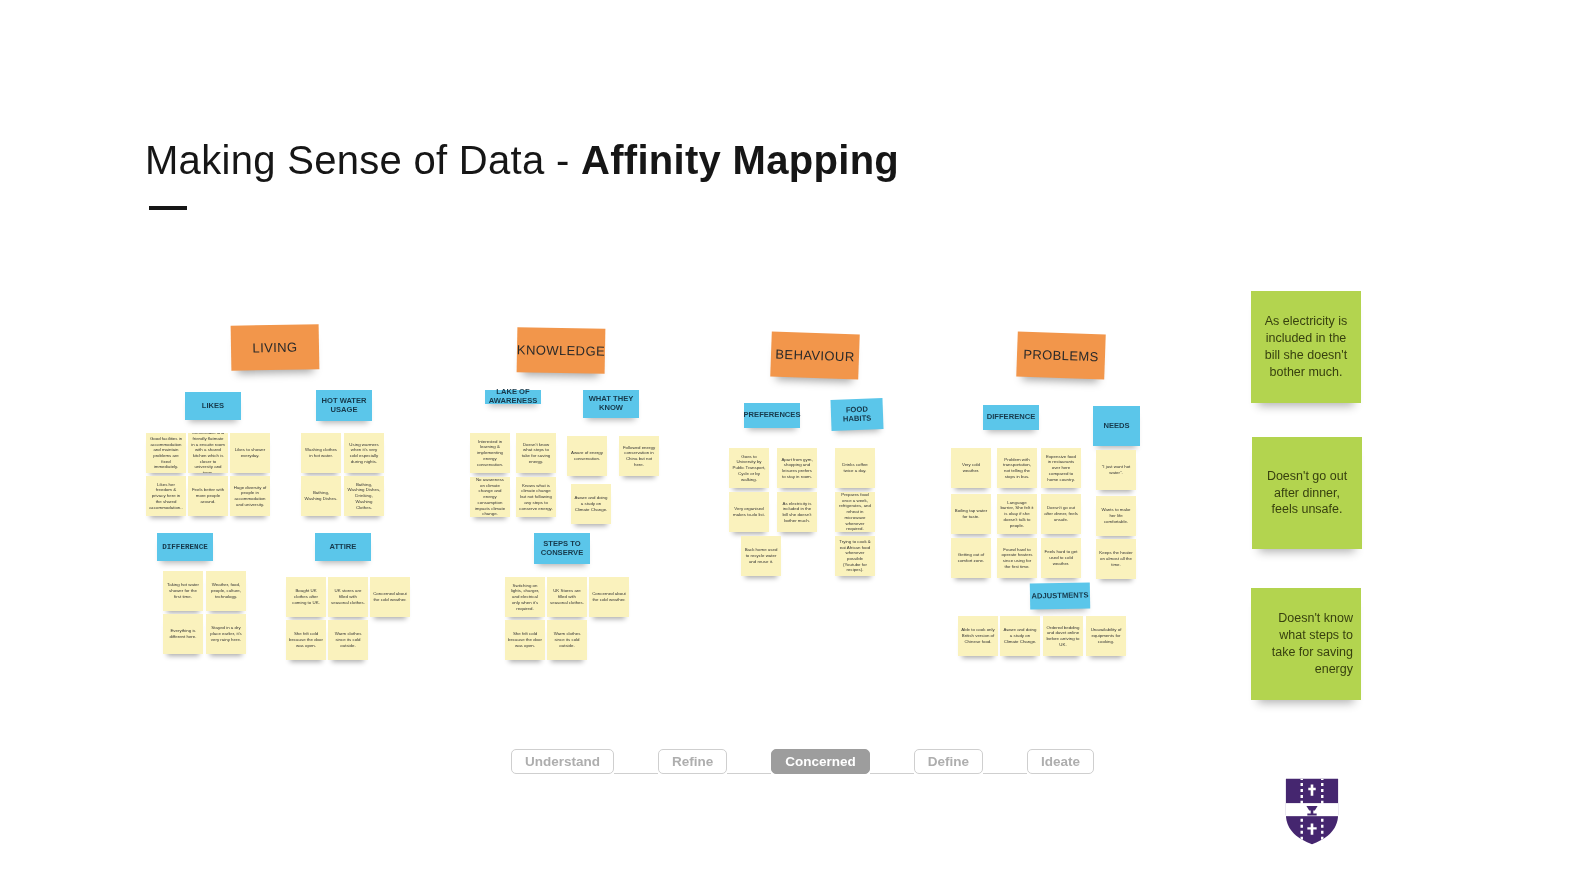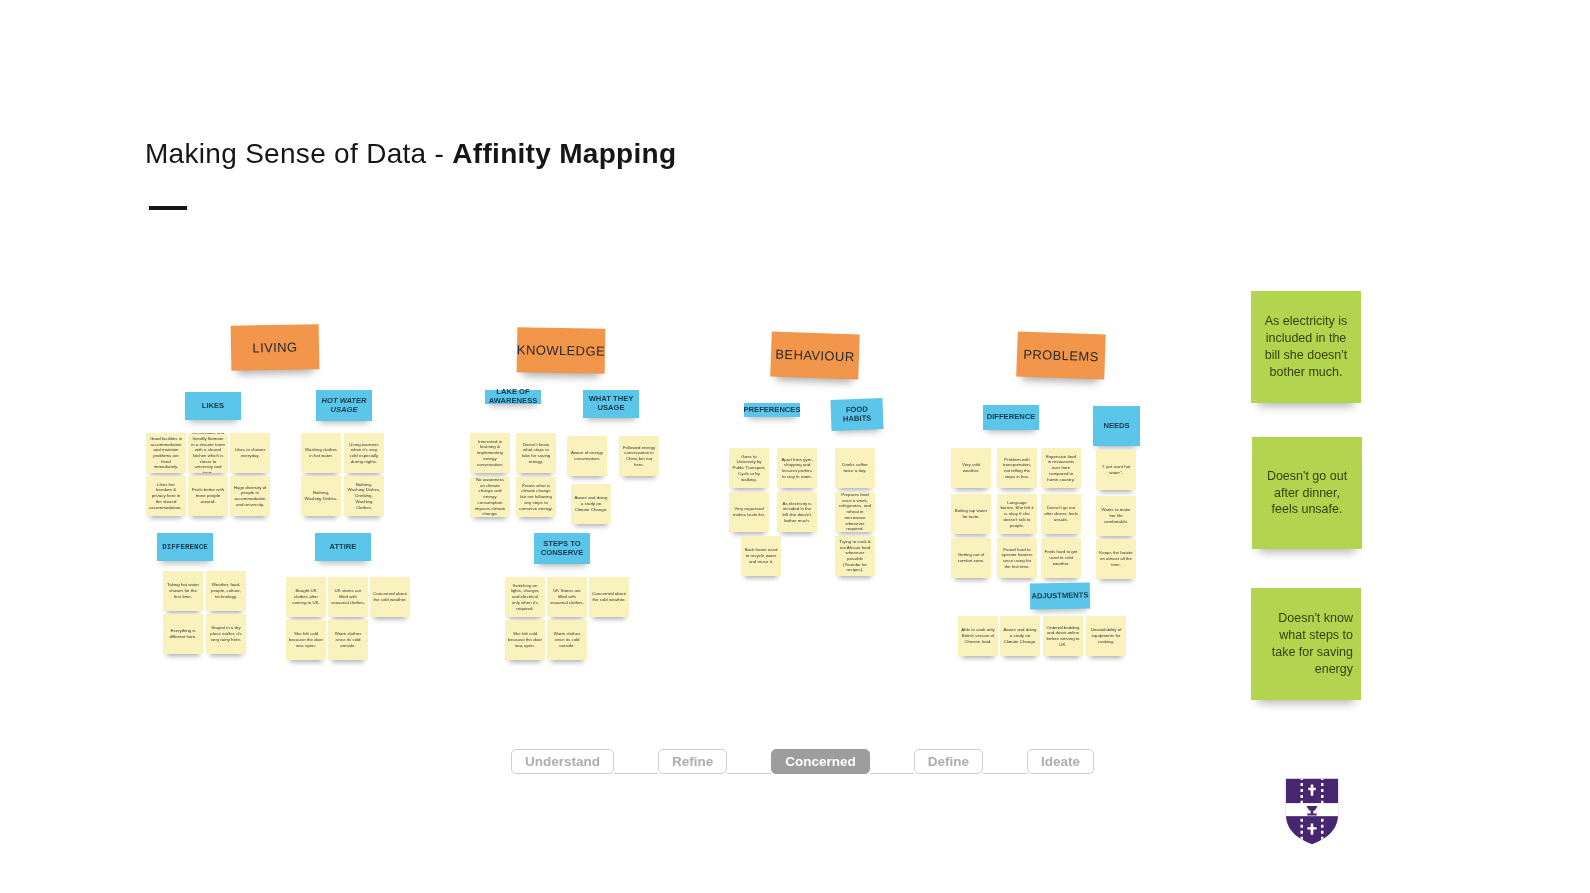--- a/index.html
+++ b/index.html
@@ -1,19 +1,19 @@
 <!DOCTYPE html>
 <html><head>
 <meta charset="utf-8">
 <style>
   html,body{margin:0;padding:0;background:#fff;}
   body{width:1590px;height:893px;position:relative;overflow:hidden;
        font-family:"Liberation Sans",sans-serif;}
   .board{position:absolute;inset:0;}
-  .title{position:absolute;left:145px;top:138px;font-size:28px;color:#161616;
+  .title{position:absolute;left:145px;top:138px;font-size:40px;color:#161616;
          font-weight:500;letter-spacing:.3px;white-space:nowrap;}
   .title .em{font-weight:800;}
   .title-dash{position:absolute;left:149px;top:206px;width:38px;height:4px;background:#161616;}
 
   .note{position:absolute;display:flex;align-items:center;justify-content:center;
         text-align:center;box-sizing:border-box;}
   .cat{width:88px;height:45px;background:#F2964B;font-size:13px;color:#2a2a2a;
        letter-spacing:.4px;box-shadow:0 9px 8px -6px rgba(0,0,0,.35);}
   .sub{width:56px;height:28px;background:#5BC6EA;font-size:7.6px;font-weight:600;
        color:#17394b;padding:2px;line-height:1.15;
@@ -44,21 +44,21 @@
   <div>
     <div class="note cat" style="left:231px;top:325px;transform:rotate(-1deg);">LIVING</div>
     <div class="note sub" style="left:185px;top:392px;">LIKES</div>
     <div class="note yn" style="left:146px;top:433px;">Good facilities in accommodation and maintain problems are fixed immediately.</div>
     <div class="note yn" style="left:188px;top:433px;">Comfortable and friendly flatmate in a ensuite room with a shared kitchen which is closer to university and town.</div>
     <div class="note yn" style="left:230px;top:433px;">Likes to shower everyday.</div>
     <div class="note yn" style="left:146px;top:476px;">Likes her freedom &amp; privacy here in the shared accommodation..</div>
     <div class="note yn" style="left:188px;top:476px;">Feels better with more people around.</div>
     <div class="note yn" style="left:230px;top:476px;">Huge diversity of people in accommodation and university.</div>
 
-    <div class="note sub" style="left:316px;top:390px;height:31px;font-style:italic;">HOT WATER USAGE</div>
+    <div class="note sub" style="left:316px;top:390px;height:31px;">HOT WATER USAGE</div>
     <div class="note yn" style="left:301px;top:433px;">Washing clothes in hot water.</div>
     <div class="note yn" style="left:344px;top:433px;">Using warmers when it's very cold especially during nights.</div>
     <div class="note yn" style="left:301px;top:476px;">Bathing, Washing Dishes.</div>
     <div class="note yn" style="left:344px;top:476px;">Bathing, Washing Dishes, Drinking, Washing Clothes.</div>
 
     <div class="note sub" style="left:157px;top:533px;font-family:Liberation Mono, monospace;">DIFFERENCE</div>
     <div class="note yn" style="left:163px;top:571px;">Taking hot water shower for the first time.</div>
     <div class="note yn" style="left:206px;top:571px;">Weather, food, people, culture, technology.</div>
     <div class="note yn" style="left:163px;top:614px;">Everything is different here.</div>
     <div class="note yn" style="left:206px;top:614px;">Stayed in a dry place earlier, it's very rainy here.</div>
@@ -72,36 +72,36 @@
   </div>
 
   <div>
     <div class="note cat" style="left:517px;top:328px;transform:rotate(1deg);">KNOWLEDGE</div>
     <div class="note sub" style="left:485px;top:390px;height:14px;">LAKE OF AWARENESS</div>
     <div class="note yn" style="left:470px;top:433px;">Interested in learning &amp; implementing energy conservation.</div>
     <div class="note yn" style="left:516px;top:433px;">Doesn't know what steps to take for saving energy.</div>
     <div class="note yn" style="left:470px;top:477px;">No awareness on climate change and energy consumption impacts climate change.</div>
     <div class="note yn" style="left:516px;top:477px;">Knows what is climate change but not following any steps to conserve energy.</div>
 
-    <div class="note sub" style="left:583px;top:390px;">WHAT THEY USAGE</div>
+    <div class="note sub" style="left:583px;top:390px;">WHAT THEY KNOW</div>
     <div class="note yn" style="left:567px;top:436px;">Aware of energy conservation.</div>
     <div class="note yn" style="left:619px;top:436px;">Followed energy conservation in China but not here.</div>
     <div class="note yn" style="left:571px;top:484px;">Aware and doing a study on Climate Change.</div>
 
     <div class="note sub" style="left:534px;top:533px;height:31px;">STEPS TO CONSERVE</div>
     <div class="note yn" style="left:505px;top:577px;">Switching on lights, charger, and electrical only when it's required.</div>
     <div class="note yn" style="left:547px;top:577px;">UK Stores are filled with seasonal clothes.</div>
     <div class="note yn" style="left:589px;top:577px;">Concerned about the cold weather.</div>
     <div class="note yn" style="left:505px;top:620px;">She felt cold because the door was open.</div>
     <div class="note yn" style="left:547px;top:620px;">Warm clothes since its cold outside.</div>
   </div>
 
   <div>
     <div class="note cat" style="left:771px;top:333px;transform:rotate(2deg);">BEHAVIOUR</div>
-    <div class="note sub" style="left:744px;top:403px;height:14px;">PREFERENCES</div>
+    <div class="note sub" style="left:744px;top:403px;height:25px;">PREFERENCES</div>
     <div class="note yn" style="left:729px;top:448px;">Goes to University by Public Transport, Cycle or by walking.</div>
     <div class="note yn" style="left:777px;top:448px;">Apart from gym, shopping and leisures prefers to stay in room.</div>
     <div class="note yn" style="left:729px;top:492px;">Very organised makes to-do list.</div>
     <div class="note yn" style="left:777px;top:492px;">As electricity is included in the bill she doesn't bother much.</div>
     <div class="note yn" style="left:741px;top:536px;">Back home used to recycle water and reuse it.</div>
 
     <div class="note sub" style="left:831px;top:399px;height:31px;width:52px;transform:rotate(-2deg);">FOOD HABITS</div>
     <div class="note yn" style="left:835px;top:448px;">Drinks coffee twice a day.</div>
     <div class="note yn" style="left:835px;top:492px;">Prepares food once a week, refrigerates, and reheat in microwave whenever required.</div>
     <div class="note yn" style="left:835px;top:536px;">Trying to cook &amp; eat African food whenever possible (Youtube for recipes).</div>

